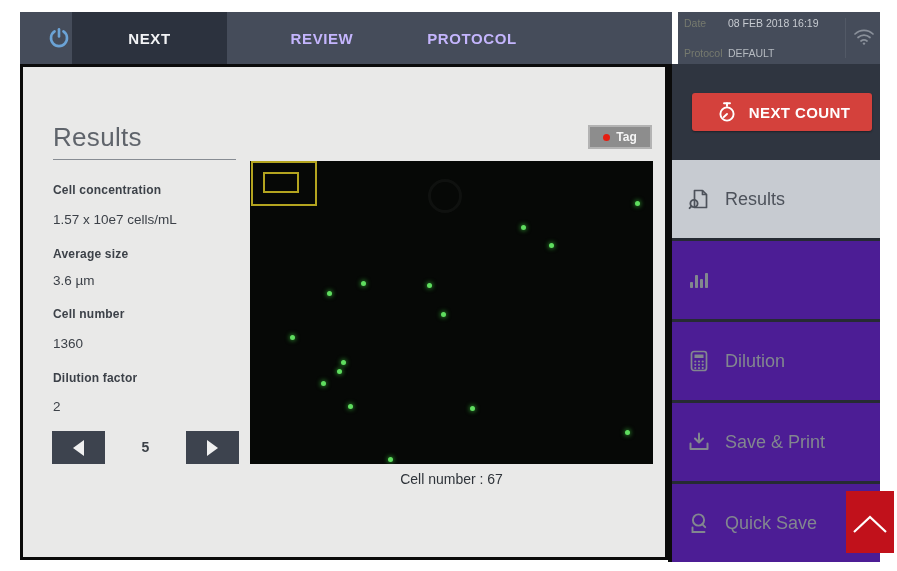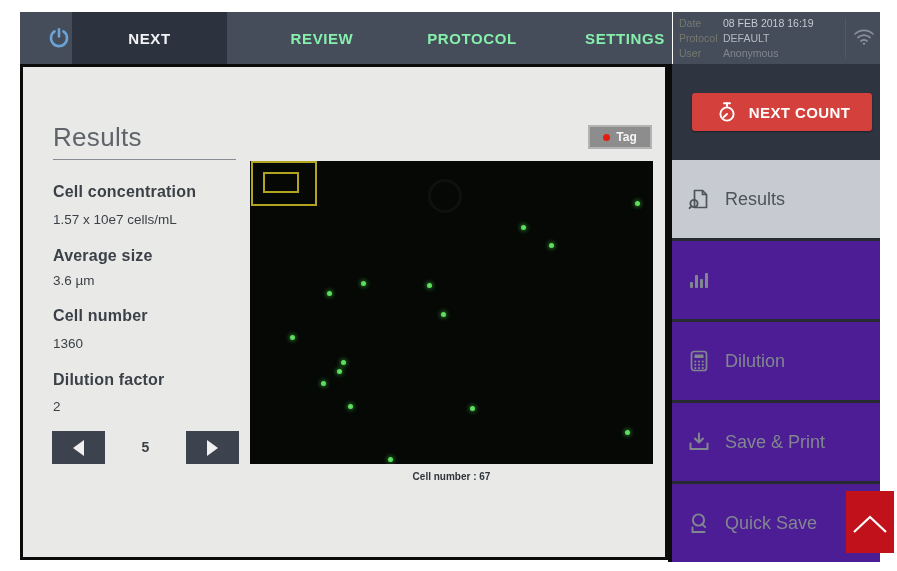--- a/index.html
+++ b/index.html
@@ -3,42 +3,42 @@
 <meta charset="utf-8">
 <style>
   * { margin:0; padding:0; box-sizing:border-box; }
   html,body { background:#ffffff; font-family:"Liberation Sans", sans-serif; }
   .screen { position:relative; width:897px; height:571px; background:#ffffff; overflow:hidden; }
 
   
   .top-bar { position:absolute; left:20px; top:12px; width:860px; height:52px; background:#454c5a; }
   .power-icon { position:absolute; left:27px; top:14px; width:24px; height:24px; }
   .tab { position:absolute; top:0; height:52px; display:flex; align-items:center; justify-content:center;
-         color:#86efac; font-size:15px; font-weight:bold; letter-spacing:0.6px; cursor:default; }
+         color:#c4b5fd; font-size:15px; font-weight:bold; letter-spacing:0.6px; cursor:default; }
   .tab.active { background:#2c323e; color:#f2f3f5; }
   .tab-count    { left:52px;  width:155px; }
   .tab-review   { left:227px; width:150px; }
   .tab-protocol { left:377px; width:150px; }
   .tab-settings { left:527px; width:156px; }
-  .info-panel { position:absolute; left:652px; top:0; width:173px; height:52px; border-left:1px solid #ffffff;
+  .info-panel { position:absolute; left:652px; top:0; width:173px; height:52px; border-left:6px solid #ffffff;
                 padding:4px 0 0 6px; display:flex; flex-direction:column; justify-content:space-between; padding-bottom:4px; }
   .info-row { display:flex; font-size:10.5px; line-height:14px; }
   .info-label { width:44px; color:#767a6e; }
   .info-value-date { color:#c7cbd1; }
   .info-value-protocol { color:#b5bac0; }
   .info-value-user { color:#81878f; }
   .bar-divider { position:absolute; left:825px; top:6px; width:1px; height:40px; background:#525966; }
   .wifi-icon { position:absolute; left:833px; top:16px; width:22px; height:18px; }
 
   
   .content-frame { position:absolute; left:20px; top:64px; width:648px; height:496px;
                    background:#e9e9e8; border:3px solid #0b0b0b; }
   .results-title { position:absolute; left:30px; top:55px; font-size:26px; color:#5f646b; letter-spacing:0.3px; }
   .results-underline { position:absolute; left:30px; top:92px; width:183px; height:1px; background:#878c93; }
-  .field-label { position:absolute; left:30px; font-size:16px; font-weight:bold; color:#3c4148; letter-spacing:0.2px; }
+  .field-label { position:absolute; left:30px; font-size:12px; font-weight:bold; color:#3c4148; letter-spacing:0.2px; }
   .field-value { position:absolute; left:30px; font-size:13.5px; color:#3c4148; }
   .fl-1 { top:116px; } .fv-1 { top:145px; }
   .fl-2 { top:180px; } .fv-2 { top:206px; }
   .fl-3 { top:240px; } .fv-3 { top:269px; }
   .fl-4 { top:304px; } .fv-4 { top:332px; }
   .pager-btn { position:absolute; top:364px; width:53px; height:33px; background:#3d434e; border:none;
                display:flex; align-items:center; justify-content:center; cursor:pointer; }
   .pager-prev { left:29px; } .pager-next { left:163px; }
   .pager-page { position:absolute; left:100px; top:372px; width:45px; text-align:center;
                 font-size:14px; font-weight:bold; color:#3c4148; }
@@ -53,21 +53,21 @@
   .tag-label { color:#f5f5f5; font-size:12px; font-weight:bold; }
 
   .scope-image { position:absolute; left:227px; top:94px; width:403px; height:303px; background:#060806; overflow:hidden; }
   .cell-dot { position:absolute; width:5px; height:5px; border-radius:50%; background:#5fdd5f;
               box-shadow:0 0 4px 1px rgba(60,200,60,0.55); }
   .minimap-outer { position:absolute; left:1px; top:0; width:66px; height:45px; border:2px solid #b3a41f; }
   .minimap-inner { position:absolute; left:13px; top:11px; width:36px; height:21px; border:2px solid #b3a41f; }
   .bubble-ring { position:absolute; left:178px; top:18px; width:34px; height:34px; border-radius:50%;
                  border:3px solid rgba(190,195,190,0.05); }
   .image-caption { position:absolute; left:227px; top:404px; width:403px; text-align:center;
-                   font-size:10px; font-weight:bold; color:#2f343a; }
+                   font-size:14px; font-weight:normal; color:#2f343a; }
 
   
   .sidebar { position:absolute; left:668px; top:64px; width:212px; height:498px; background:#4c1d95;
              border-left:4px solid #0b0b0b; display:flex; flex-direction:column; }
   .sb-top { height:96px; background:#2f3540; position:relative; }
   .next-count-btn { position:absolute; left:20px; top:29px; width:180px; height:38px; background:#d4413c;
                     border:none; border-radius:3px; display:flex; align-items:center; justify-content:center;
                     gap:9px; cursor:pointer; box-shadow:0 1px 2px rgba(0,0,0,0.4); }
   .next-count-label { color:#ffffff; font-size:15px; font-weight:bold; letter-spacing:0.4px; }
   .sb-item { flex:1; display:flex; align-items:center; gap:13px; padding-left:14px;
@@ -88,34 +88,29 @@
   <div class="top-bar">
     <span class="power-icon">
       <svg width="24" height="24" viewBox="0 0 24 24" fill="none" stroke="#6ba3d6" stroke-width="2.6" stroke-linecap="round">
         <path d="M12 3.2 v7.3"></path>
         <path d="M7.6 5.4 a8 8 0 1 0 8.8 0"></path>
       </svg>
     </span>
     <div class="tab tab-count active">NEXT</div>
     <div class="tab tab-review">REVIEW</div>
     <div class="tab tab-protocol">PROTOCOL</div>
-    <div class="tab tab-settings">SETTINGS</div>
 
     <div class="info-panel">
       <div class="info-row">
         <span class="info-label">Date</span>
         <span class="info-value-date">08 FEB 2018 16:19</span>
       </div>
       <div class="info-row">
         <span class="info-label">Protocol</span>
         <span class="info-value-protocol">DEFAULT</span>
-      </div>
-      <div class="info-row">
-        <span class="info-label">User</span>
-        <span class="info-value-user">Anonymous</span>
       </div>
     </div>
     <div class="bar-divider"></div>
     <span class="wifi-icon">
       <svg width="22" height="18" viewBox="0 0 22 18" fill="none" stroke="#8a909a" stroke-width="1.7" stroke-linecap="round">
         <path d="M2 6 a13 13 0 0 1 18 0"></path>
         <path d="M5 9.5 a9 9 0 0 1 12 0"></path>
         <path d="M8 13 a5 5 0 0 1 6 0"></path>
         <circle cx="11" cy="15.6" r="1.2" fill="#8a909a" stroke="none"></circle>
       </svg>

